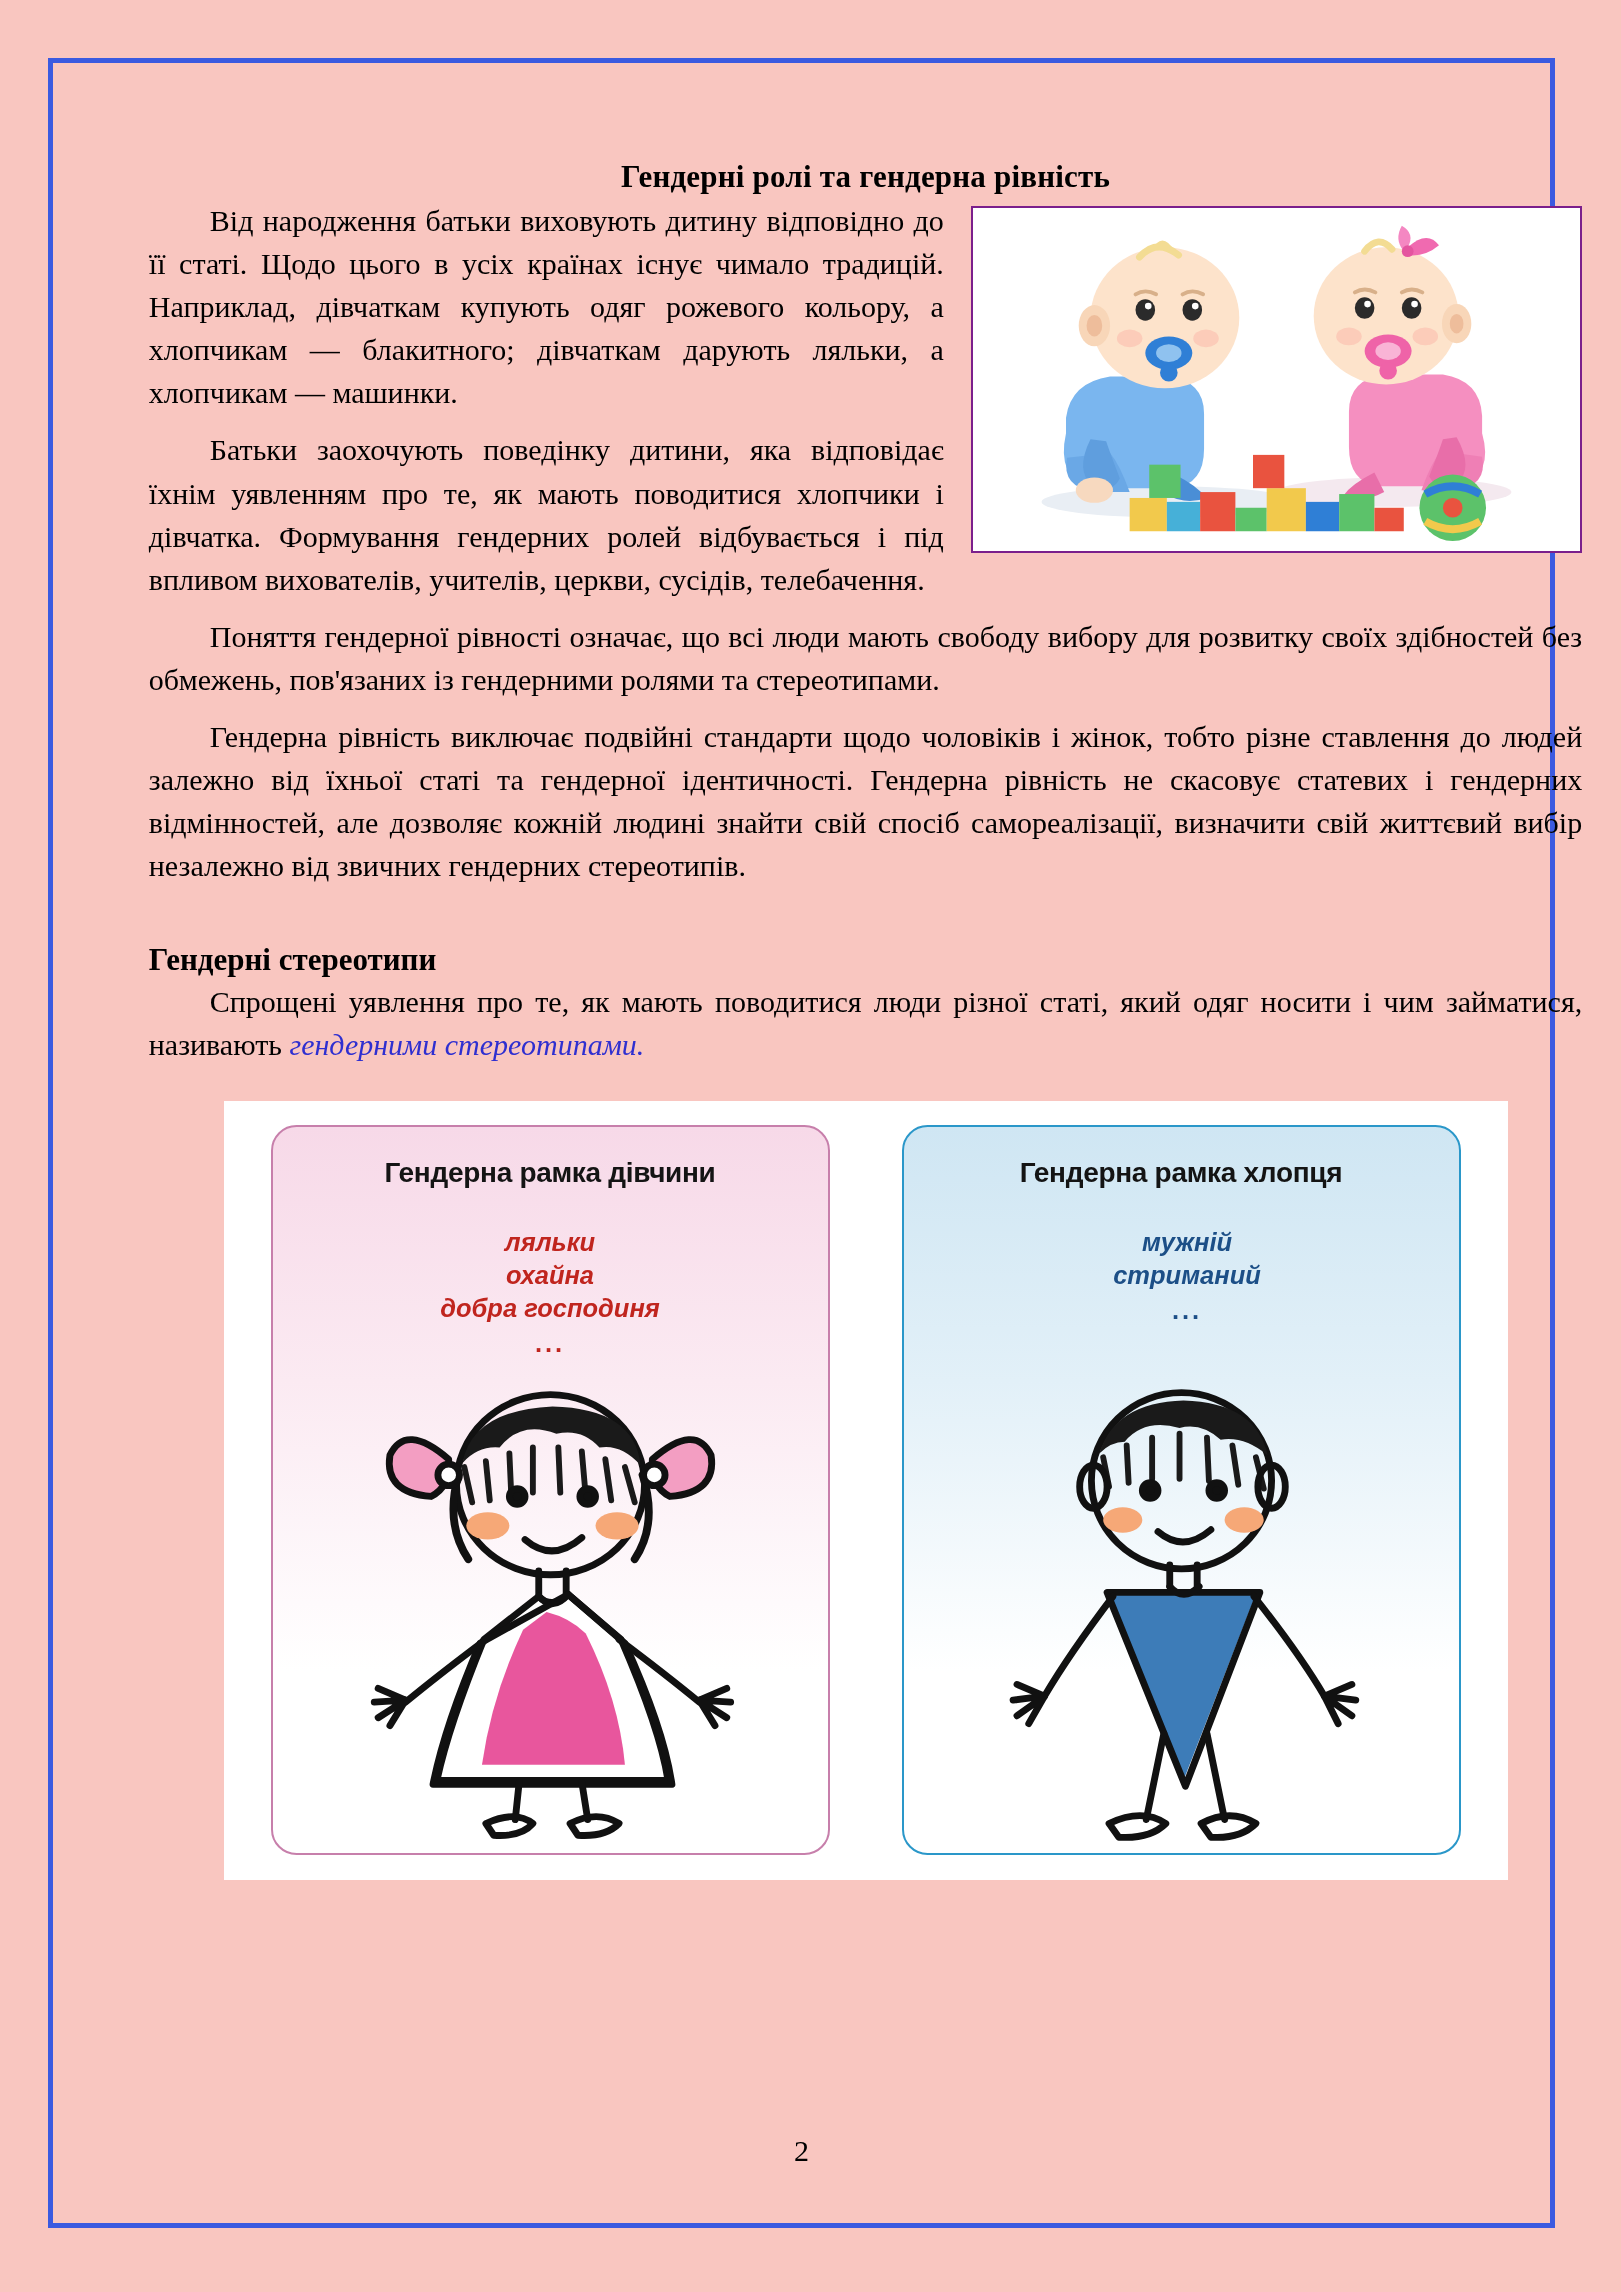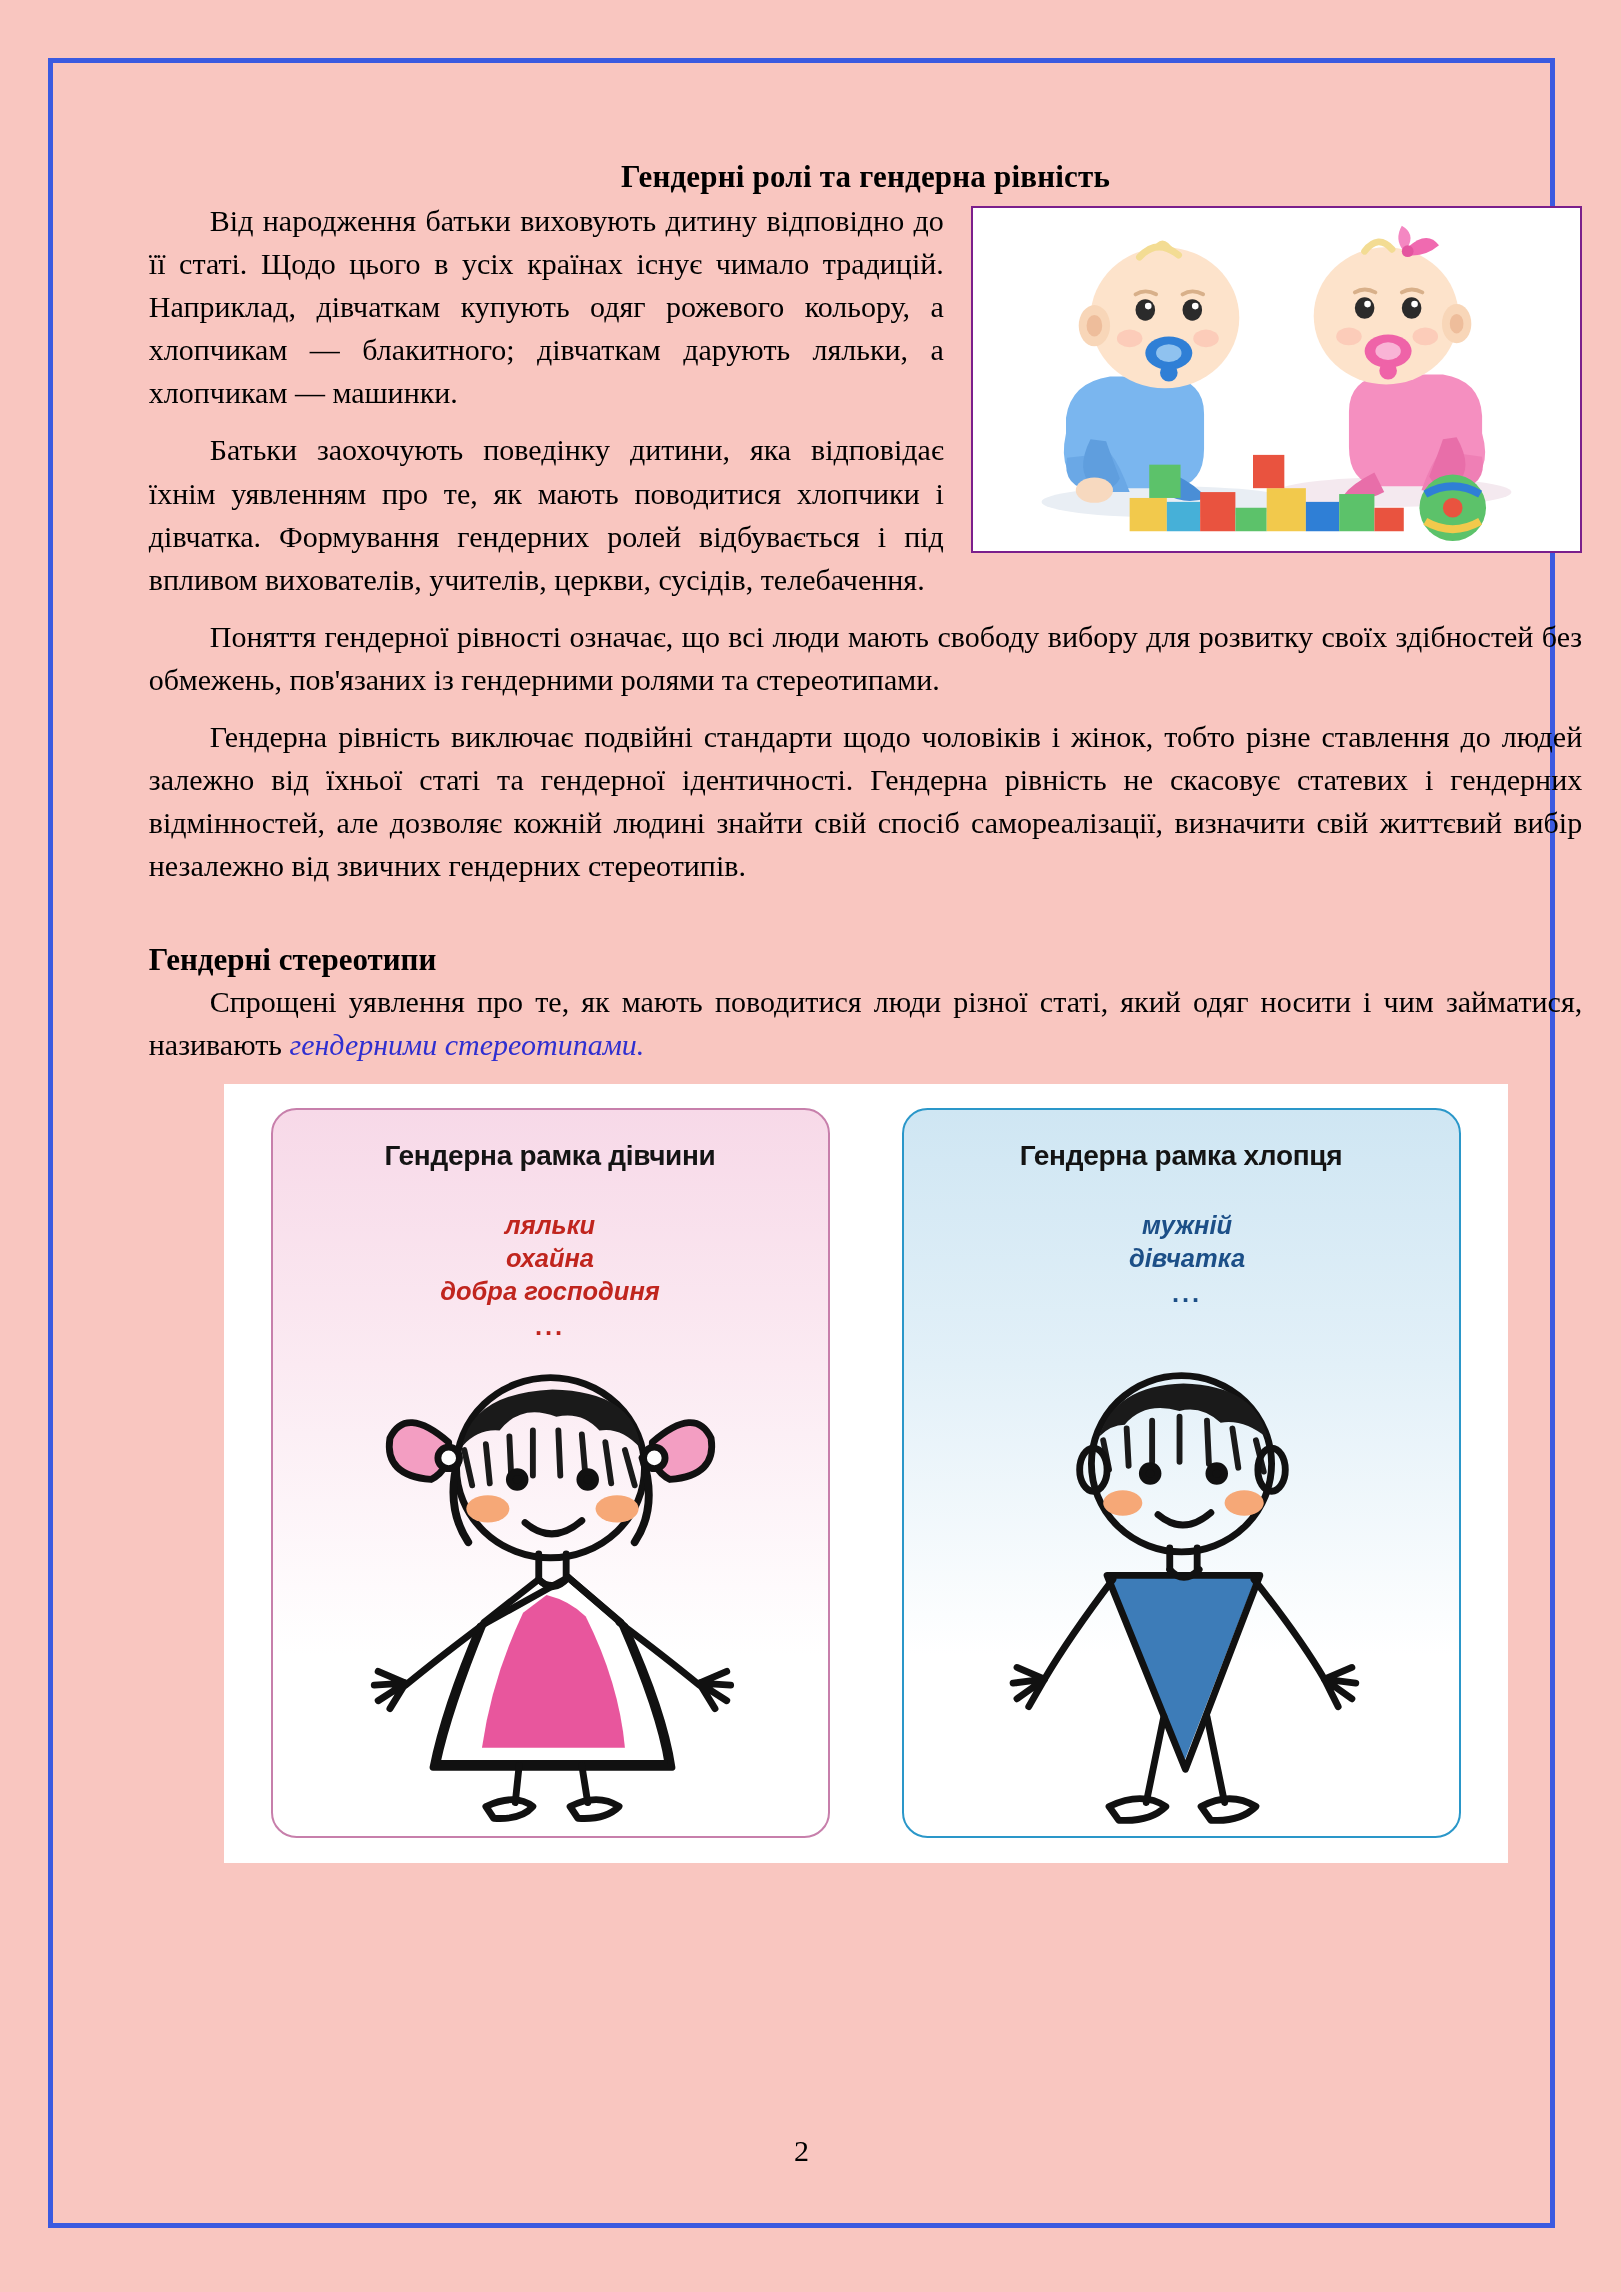--- a/index.html
+++ b/index.html
@@ -62,21 +62,21 @@
     background:#ffffff;
     position:relative;
     overflow:hidden;
     shape-outside:margin-box;
   }
   .baby-svg{display:block;width:100%;height:100%;}
   .flow-reset{clear:both;}
   
   .frames-figure{
     width:1284px;height:779px;
-    margin:17px auto 0 auto;
+    margin:34px auto 0 auto;
     background:#ffffff;
     position:relative;
     box-sizing:border-box;
     display:flex;
     justify-content:space-between;
     align-items:center;
     padding:21.6px 47px;
   }
   .frame-card{
     width:559px;height:730px;
@@ -288,21 +288,21 @@
             <path d="M214 456 Q244 442 262 456 Q250 470 222 468 Z"></path>
             <path d="M300 456 Q328 442 350 456 Q336 470 308 468 Z"></path>
           </g>
         </svg>
       </div>
 
       <div class="frame-card frame-boy">
         <div class="frame-head">Гендерна рамка хлопця</div>
         <div class="traits boy">
           <div>мужній</div>
-          <div>дівчатка</div>
+          <div>стриманий</div>
           <span class="dots">...</span>
         </div>
         <svg class="figure-svg" viewBox="0 0 560 480" xmlns="http://www.w3.org/2000/svg">
           <g fill="none" stroke="#111111" stroke-width="7" stroke-linecap="round" stroke-linejoin="round">
 
             <ellipse cx="280" cy="106" rx="92" ry="90"></ellipse>
 
             <path d="M196 78 Q212 26 282 24 Q356 26 368 80 Q344 60 320 64 Q300 46 278 52 Q242 42 222 66 Q208 66 196 78 Z" fill="#1a1a1a" stroke="none"></path>
             <path d="M200 82 L206 112 M224 70 L226 108 M250 62 L250 104 M278 58 L278 104 M306 62 L308 106 M332 70 L338 110 M356 82 L364 114" stroke="#1a1a1a" stroke-width="6"></path>
 

